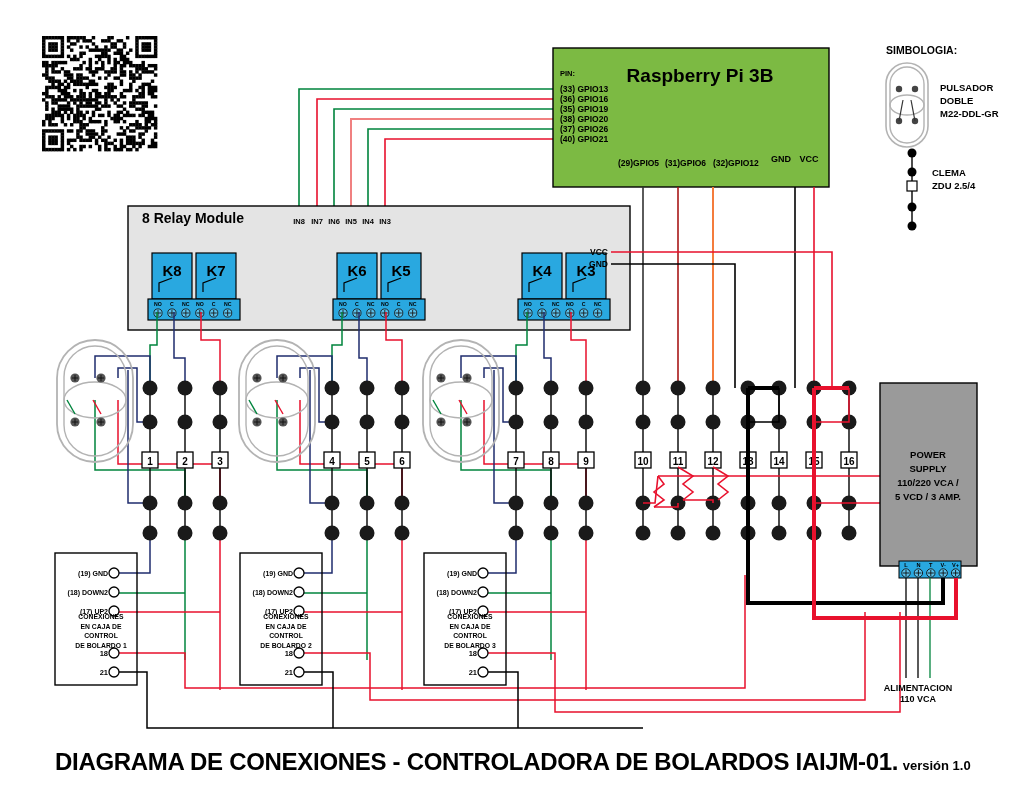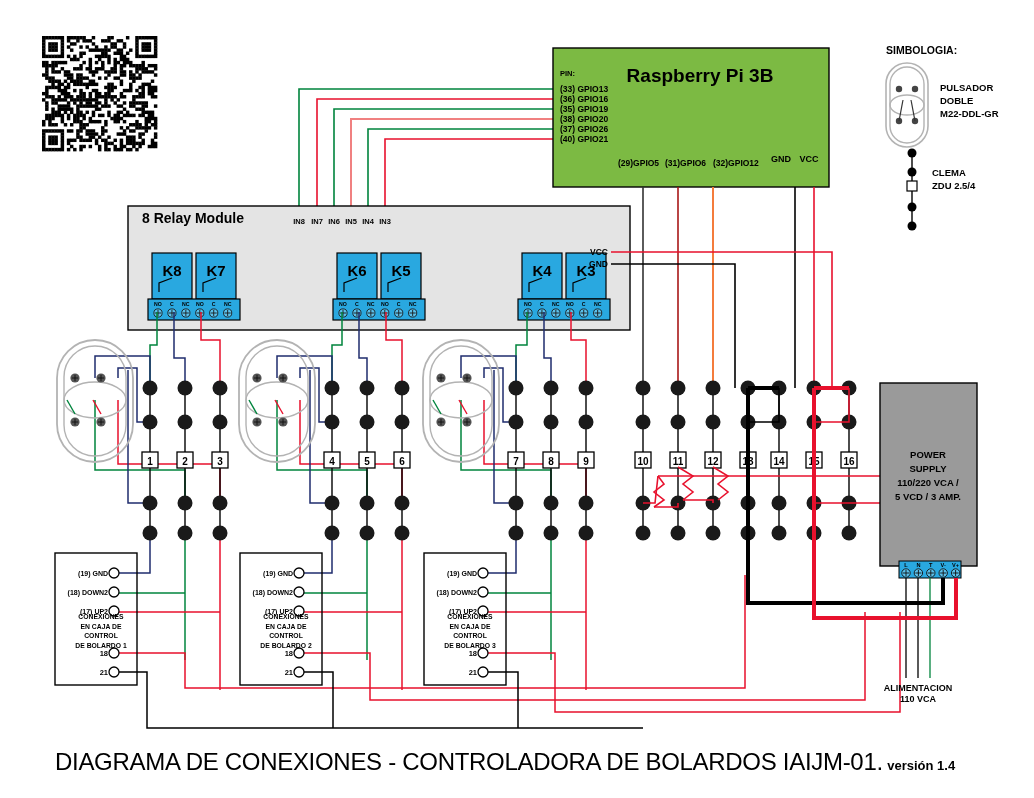--- a/index.html
+++ b/index.html
@@ -1180,17 +1180,17 @@
         <text x="940" y="91" font-size="9.5" font-weight="bold" fill="#000" text-anchor="start">PULSADOR</text>
         <text x="940" y="104" font-size="9.5" font-weight="bold" fill="#000" text-anchor="start">DOBLE</text>
         <text x="940" y="117" font-size="9.5" font-weight="bold" fill="#000" text-anchor="start">M22-DDL-GR</text>
         <text x="932" y="176" font-size="9.5" font-weight="bold" fill="#000" text-anchor="start">CLEMA</text>
         <text x="932" y="189" font-size="9.5" font-weight="bold" fill="#000" text-anchor="start">ZDU 2.5/4</text>
       </g>
 
 </svg>
 
 <div style="position:absolute;left:55px;top:748px;width:950px;">
-  <span class="ttl" style="font-size:24px;font-weight:normal;letter-spacing:-0.3px;text-align:right;">DIAGRAMA DE CONEXIONES - CONTROLADORA DE BOLARDOS IAIJM-01.</span>
-  <span style="font-size:13px;font-weight:bold;">versión 1.4</span>
+  <span class="ttl" style="font-size:24px;font-weight:bold;letter-spacing:-0.3px;text-align:right;">DIAGRAMA DE CONEXIONES - CONTROLADORA DE BOLARDOS IAIJM-01.</span>
+  <span style="font-size:13px;font-weight:bold;">versión 1.0</span>
 </div>
 
 </div>
 
 </body></html>

